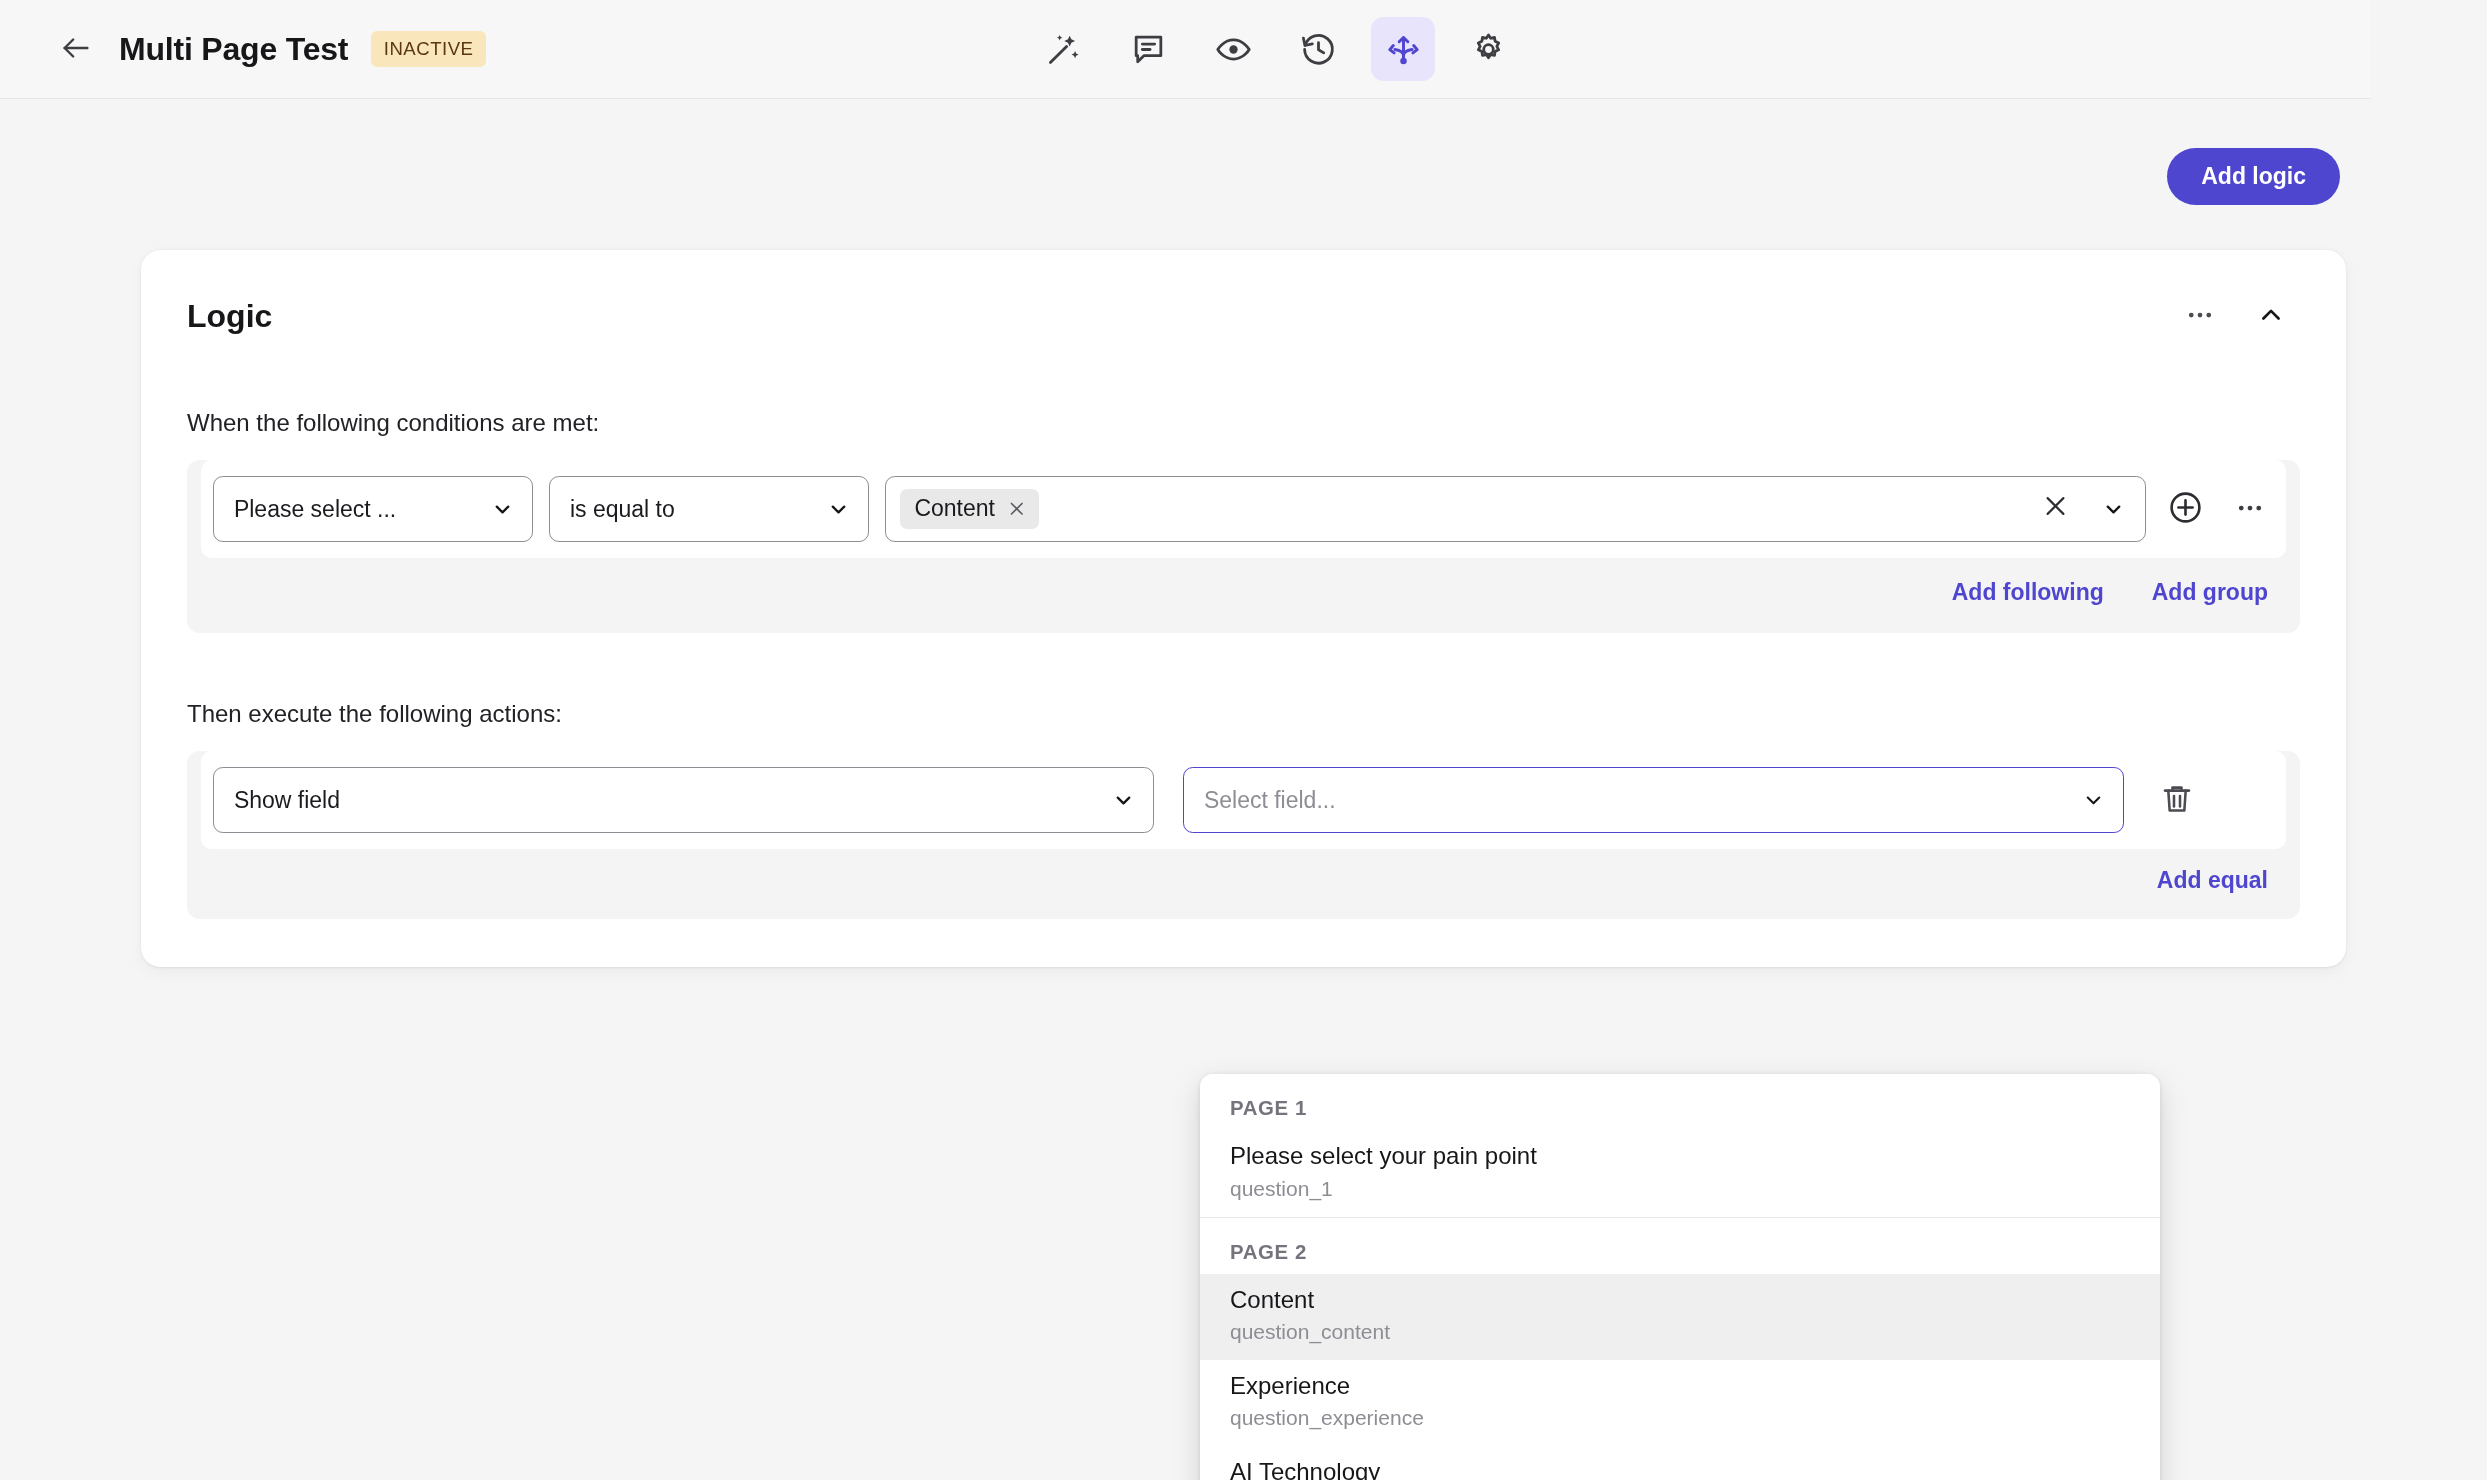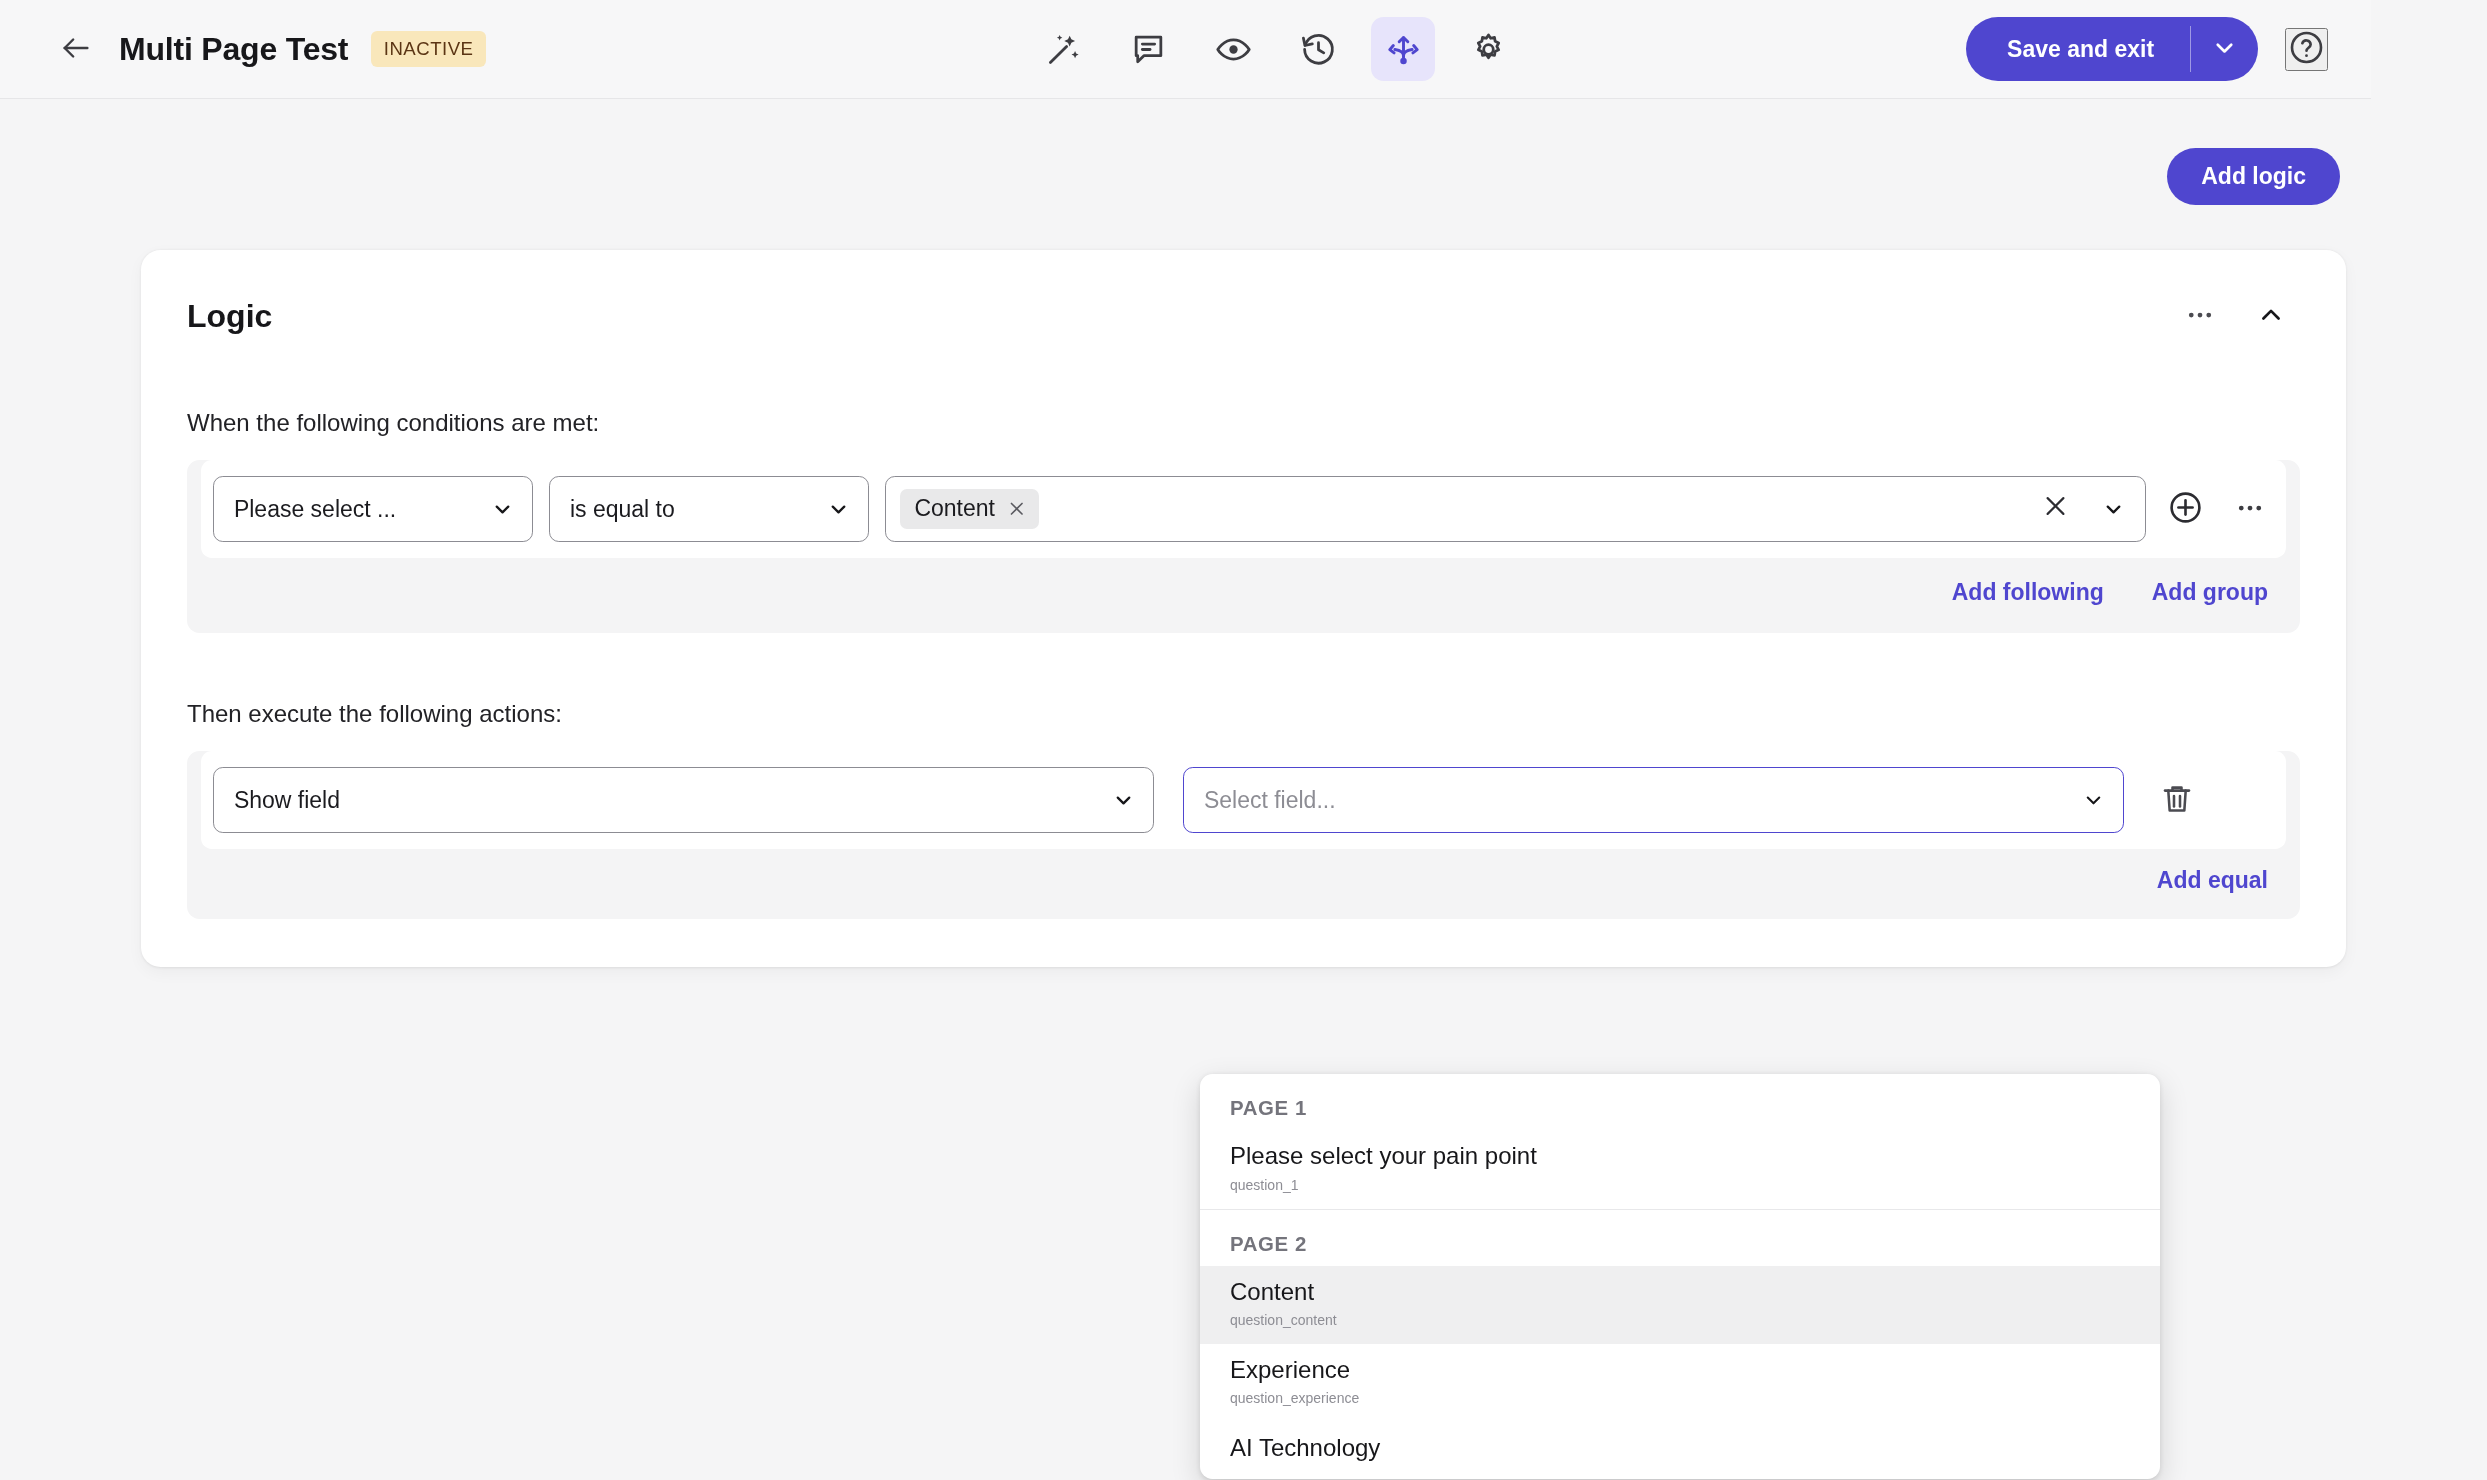--- a/index.html
+++ b/index.html
@@ -323,21 +323,21 @@
     padding: 10.7px 30px 16px 30px;
     cursor: pointer;
   }
   .dd-item.highlight { background: #efeff0; }
   .dd-item .dd-label {
     font-size: 24px;
     color: #17171a;
     line-height: 1.25;
   }
   .dd-item .dd-key {
-    font-size: 14px;
+    font-size: 21px;
     color: #8d8d94;
     margin-top: 5.3px;
   }
 </style>
 </head>
 <body>
 
 <div class="topbar">
   <div class="tb-left">
     <button class="back-btn">
@@ -405,42 +405,20 @@
     <button class="tool-btn">
       <span>
         <svg width="37" height="37" viewBox="0 0 24 24" fill="none" stroke="#3d3d42" stroke-width="1.8" stroke-linecap="round" stroke-linejoin="round">
           <circle cx="12" cy="12" r="3.1"></circle>
           <path d="M12 2.6l1.4 2.1 2.5-.5.4 2.5 2.3 1.1-1.2 2.2 1.2 2.2-2.3 1.1-.4 2.5-2.5-.5L12 17.4l-1.4-2.1-2.5.5-.4-2.5-2.3-1.1 1.2-2.2L5.4 7.8l2.3-1.1.4-2.5 2.5.5z"></path>
         </svg>
       </span>
     </button>
   </div>
 
-  <div class="tb-right">
-    <div class="save-group">
-      <button class="save-main">Save and exit</button>
-      <div class="save-split"></div>
-      <button class="save-caret">
-        <span>
-          <svg width="27" height="27" viewBox="0 0 24 24" fill="none" stroke="#ffffff" stroke-width="2.4" stroke-linecap="round" stroke-linejoin="round">
-            <polyline points="6,9.5 12,15.5 18,9.5"></polyline>
-          </svg>
-        </span>
-      </button>
-    </div>
-    <button class="help-btn">
-      <span>
-        <svg width="37" height="37" viewBox="0 0 24 24" fill="none" stroke="#3d3d42" stroke-width="1.7" stroke-linecap="round" stroke-linejoin="round">
-          <circle cx="12" cy="12" r="9.4"></circle>
-          <path d="M9.3 9.2a2.8 2.8 0 0 1 5.4.9c0 1.9-2.7 2.2-2.7 4"></path>
-          <circle cx="12" cy="17.3" r="0.9" fill="#3d3d42" stroke="none"></circle>
-        </svg>
-      </span>
-    </button>
-  </div>
 </div>
 
 <div class="main">
 
   <div class="addlogic-row">
     <button class="btn-primary">Add logic</button>
   </div>
 
   <div class="logic-card">
 

